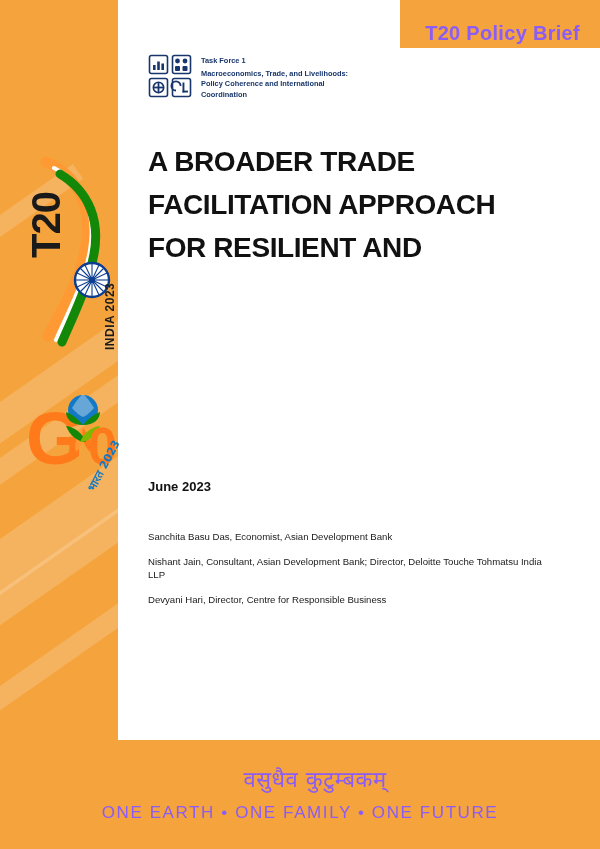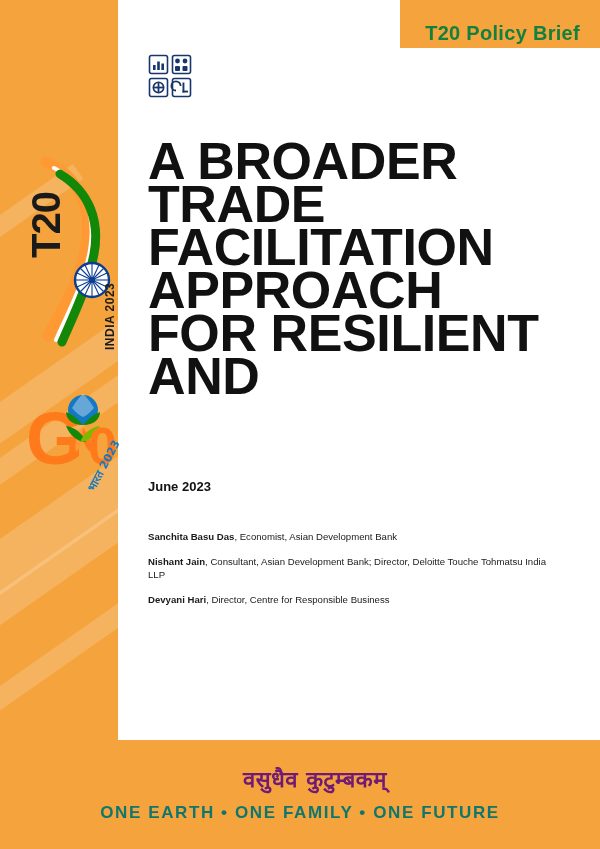--- a/index.html
+++ b/index.html
@@ -57,21 +57,21 @@
     background: #f5a33c;
   }
 
   
   .brief-label {
     position: absolute;
     right: 20px;
     top: 22px;
     font-size: 20px;
     font-weight: bold;
-    color: #15803d;
+    color: #8b5cf6;
     letter-spacing: 0.3px;
     z-index: 5;
   }
 
   
   .taskforce {
     position: absolute;
     left: 148px;
     top: 54px;
     display: flex;
@@ -102,21 +102,21 @@
     display: block;
   }
 
   
   .title {
     position: absolute;
     left: 148px;
     top: 140px;
     width: 420px;
     color: #111111;
-    font-size: 52px;
+    font-size: 28px;
     line-height: 43px;
     font-weight: bold;
     letter-spacing: -0.4px;
     text-transform: uppercase;
     font-family: "Liberation Sans Narrow", "Liberation Sans", sans-serif;
     z-index: 4;
   }
   .title .tline { display: block; }
 
   
@@ -138,21 +138,21 @@
     width: 410px;
     z-index: 4;
   }
   .author-row {
     font-size: 9.6px;
     line-height: 13.5px;
     color: #1a1a1a;
     margin-bottom: 11px;
   }
   .author-row .aname {
-    font-weight: bold;
+    font-weight: normal;
     text-align: right;
   }
 
   
   .logo-t20 {
     position: absolute;
     left: 30px;
     top: 150px;
     width: 92px;
     height: 220px;
@@ -167,37 +167,37 @@
     z-index: 6;
   }
 
   
   .sanskrit {
     position: absolute;
     left: 0;
     right: 0;
     bottom: 56px;
     text-align: center;
-    color: #701a75;
+    color: #8b5cf6;
     font-size: 22px;
-    font-weight: bold;
+    font-weight: normal;
     font-family: "DejaVu Sans", sans-serif;
     letter-spacing: 0.5px;
     z-index: 7;
     padding-left: 30px;
   }
   .tagline {
     position: absolute;
     left: 0;
     right: 0;
     bottom: 26px;
     text-align: center;
-    color: #0f766e;
+    color: #8b5cf6;
     font-size: 17px;
-    font-weight: bold;
+    font-weight: normal;
     letter-spacing: 1.6px;
     z-index: 7;
   }
 </style>
 </head>
 <body>
 
 <div class="page">
 
   <div class="bg-orange"></div>
@@ -234,20 +234,26 @@
           <rect x="34.5" y="12" width="5" height="5" rx="1"></rect>
           <circle cx="10.5" cy="33.5" r="5.2" fill="none" stroke="#18366b" stroke-width="1.6"></circle>
           <rect x="9.6" y="28.8" width="1.8" height="9.4"></rect>
           <rect x="5.8" y="32.6" width="9.4" height="1.8"></rect>
           <path d="M28 36.5 a4.6 4.6 0 1 1 4.6 -4.6" fill="none" stroke="#18366b" stroke-width="1.8"></path>
           <rect x="34.5" y="28.5" width="1.9" height="10"></rect>
           <rect x="34.5" y="36.6" width="5.5" height="1.9"></rect>
         </g>
       </svg>
     </span>
+    <div class="tf-text">
+      <span class="tf-num">Task Force 1</span>
+      <span class="tf-line">Macroeconomics, Trade, and Livelihoods:</span>
+      <span class="tf-line">Policy Coherence and International</span>
+      <span class="tf-line">Coordination</span>
+    </div>
   </div>
 
   <div class="title">
     <span class="tline">A Broader Trade</span>
     <span class="tline">Facilitation Approach</span>
     <span class="tline">for Resilient and</span>
   </div>
 
   <div class="date">June 2023</div>
 

